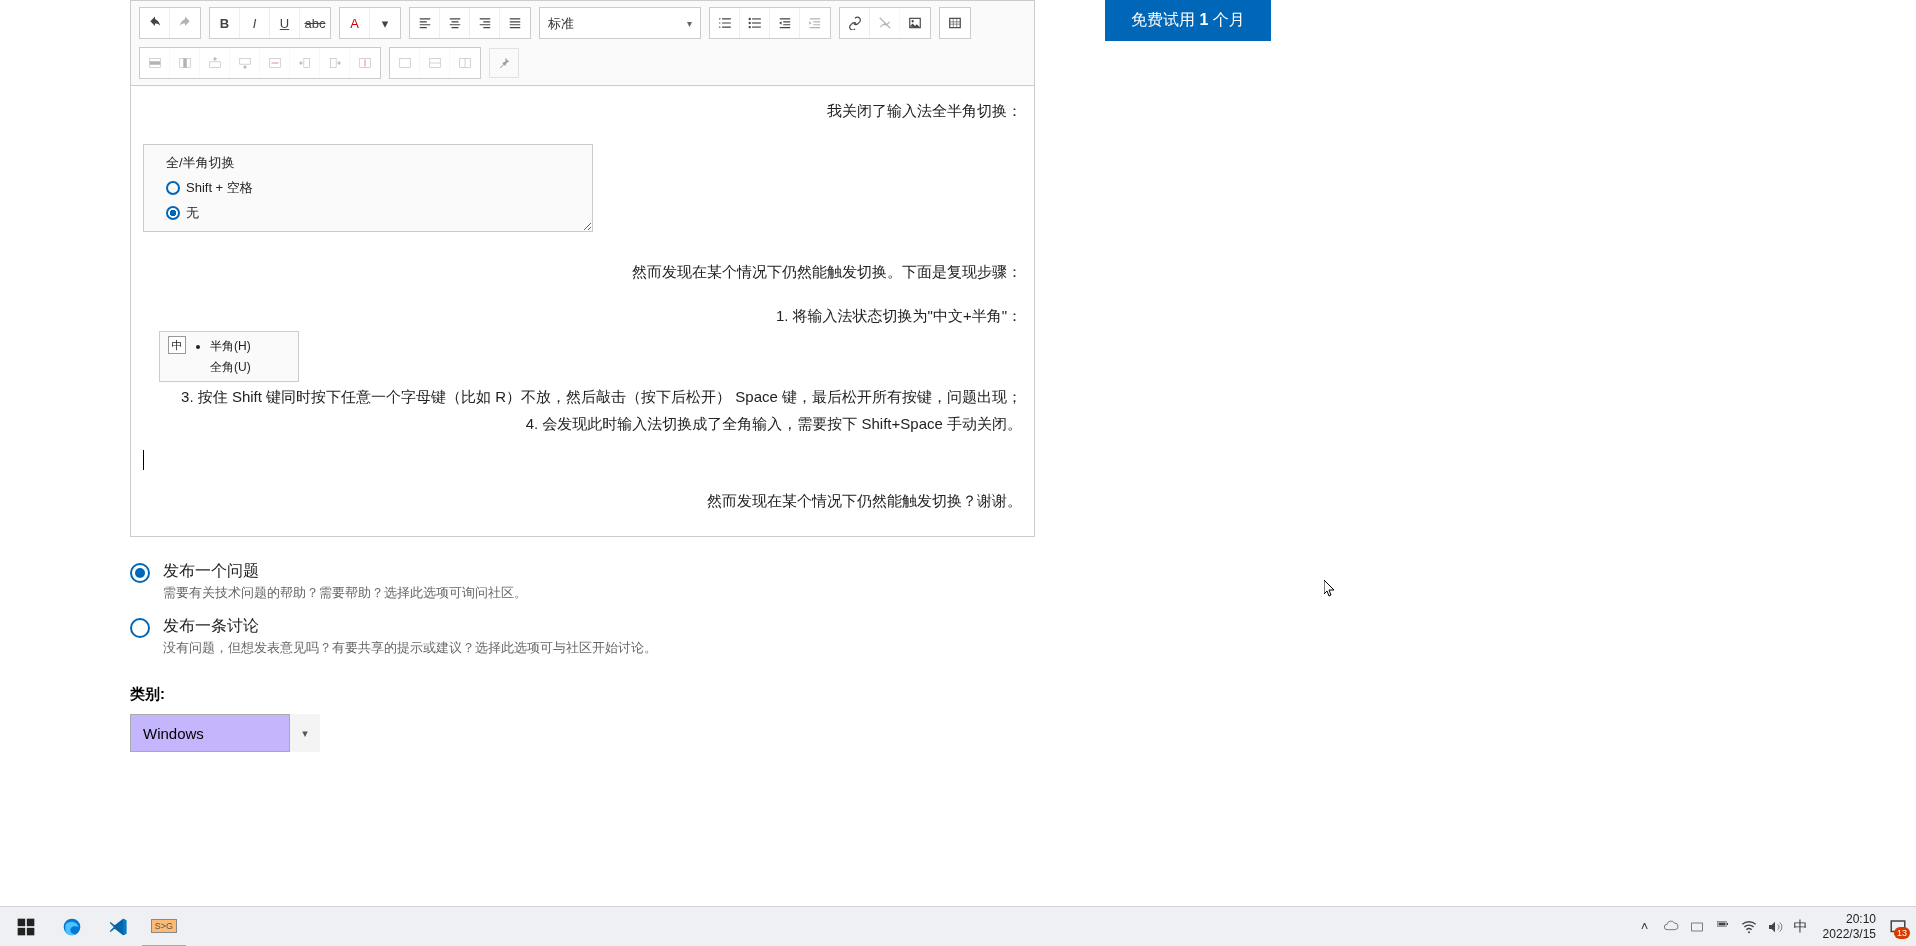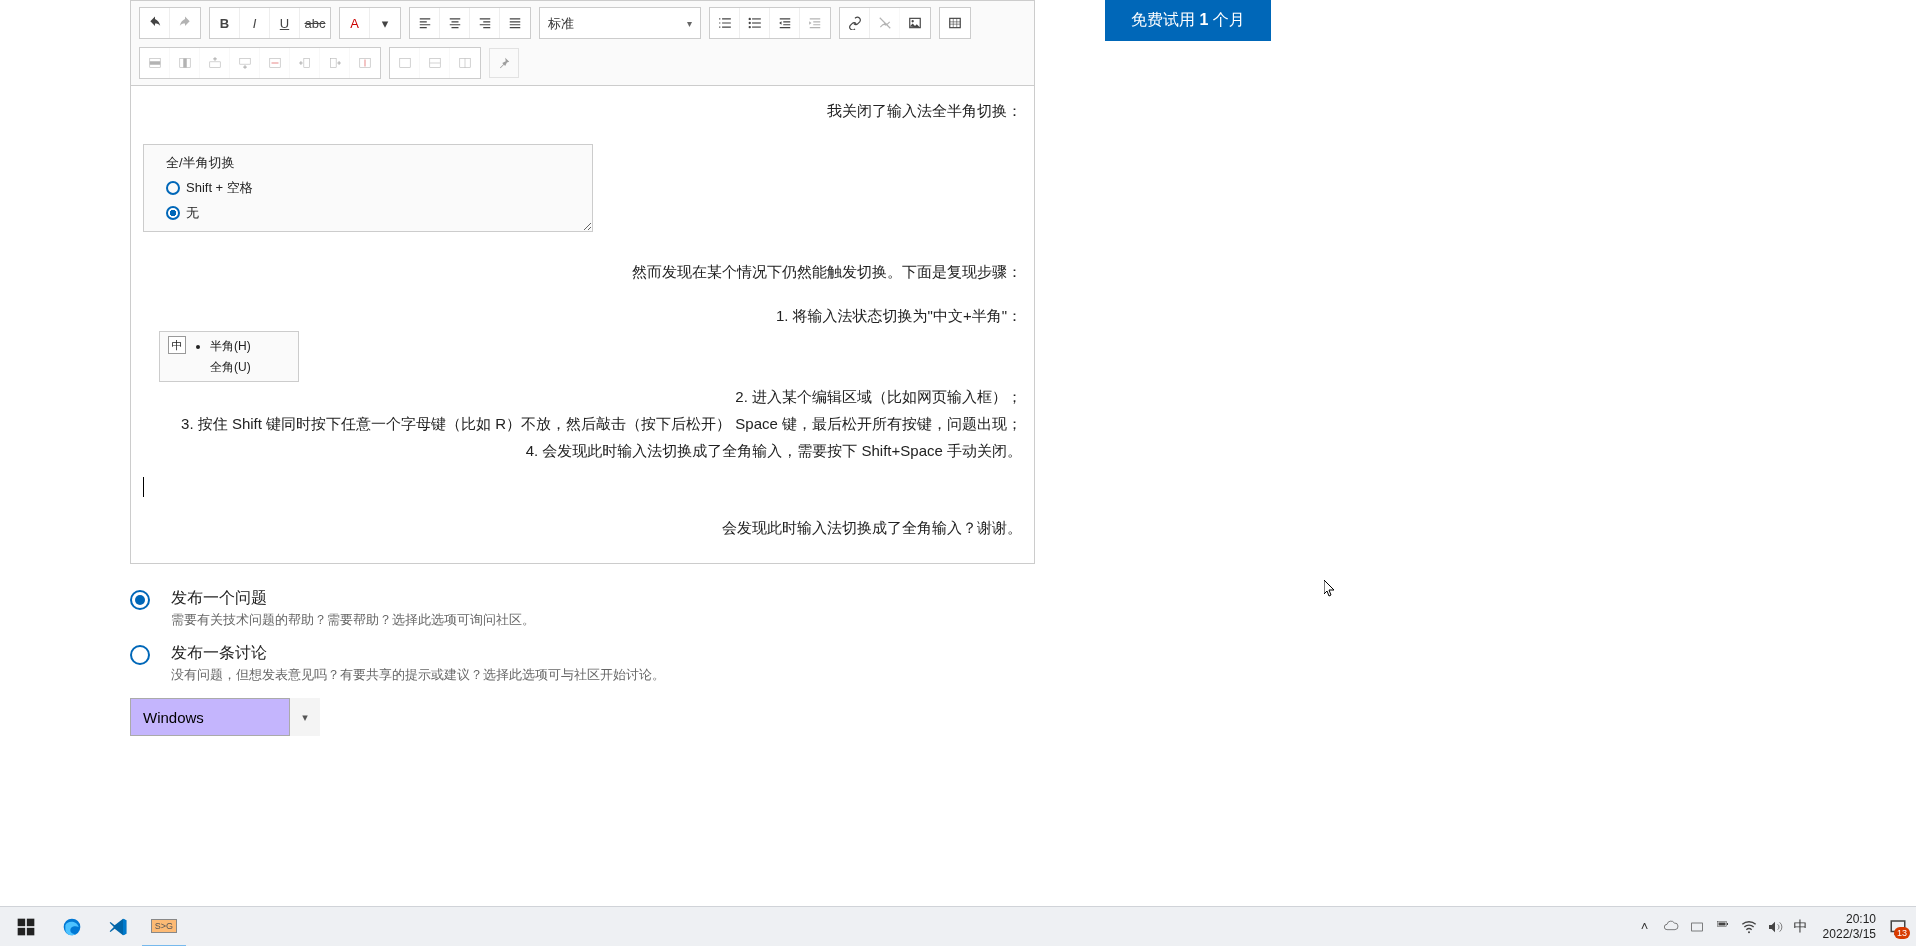--- a/index.html
+++ b/index.html
@@ -118,21 +118,21 @@
 .img2 ul { list-style: disc; margin-left: 16px; }
 .img2 li { line-height: 1.7; }
 .cursor-line {
   border-left: 1px solid #000;
   height: 20px;
   margin: 14px 0 10px;
 }
 
 
 .post-type { margin-top: 24px; }
-.pt-row { display: flex; align-items: flex-start; gap: 21px; margin-bottom: 14px; font-family: Liberation Mono, monospace; }
+.pt-row { display: flex; align-items: flex-start; gap: 13px; margin-bottom: 14px; font-family: Liberation Mono, monospace; }
 .pt-radio { width: 20px; height: 20px; border-radius: 50%; border: 2px solid #0067b8; display:flex; align-items:center; justify-content:center; flex-shrink:0; margin-top:2px; cursor:pointer;}
 .pt-radio.sel::after { content:""; width:10px;height:10px;border-radius:50%;background:#0067b8;}
 .pt-title { font-size: 16px; color: #222; }
 .pt-desc { font-size: 13px; color: #666; margin-top: 2px; }
 
 
 .cat-label { font-size: 15px; font-weight: 600; margin-top: 28px; margin-bottom: 10px; }
 .cat-select-wrap {
   display: inline-block;
   position: relative;
@@ -429,26 +429,25 @@
     <p>然而发现在某个情况下仍然能触发切换。下面是复现步骤：</p>
     <div style="height:14px"></div>
     <p>1. 将输入法状态切换为"中文+半角"：</p>
     <div class="img2" style="margin-left:16px">
      <span class="ico">中</span>
      <ul>
       <li>半角(H)</li>
       <li style="list-style:none">全角(U)</li>
      </ul>
     </div>
-    <p>2. 进入某个编辑区域（比如网页输入框）；</p>
     <p>3. 按住 Shift 键同时按下任意一个字母键（比如 R）不放，然后敲击（按下后松开） Space 键，最后松开所有按键，问题出现；</p>
     <p>4. 会发现此时输入法切换成了全角输入，需要按下 Shift+Space 手动关闭。</p>
     <div class="cursor-line"></div>
     <div style="height:6px"></div>
-    <p>会发现此时输入法切换成了全角输入？谢谢。</p>
+    <p>然而发现在某个情况下仍然能触发切换？谢谢。</p>
    </div>
 
    
    <div class="post-type">
     <div class="pt-row">
      <div class="pt-radio sel"></div>
      <div>
       <div class="pt-title">发布一个问题</div>
       <div class="pt-desc">需要有关技术问题的帮助？需要帮助？选择此选项可询问社区。</div>
      </div>
@@ -456,20 +455,21 @@
     <div class="pt-row">
      <div class="pt-radio"></div>
      <div>
       <div class="pt-title">发布一条讨论</div>
       <div class="pt-desc">没有问题，但想发表意见吗？有要共享的提示或建议？选择此选项可与社区开始讨论。</div>
      </div>
     </div>
    </div>
 
    
+   <div class="cat-label">类别:</div>
    <div class="cat-select-wrap">
     <select class="cat-select"><option>Windows</option></select>
    </div>
 
   </div>
 
   <div class="side-col">
    <div class="promo-btn">
     <span>免费试用 </span><strong>1</strong><span> 个月</span>
    </div>

